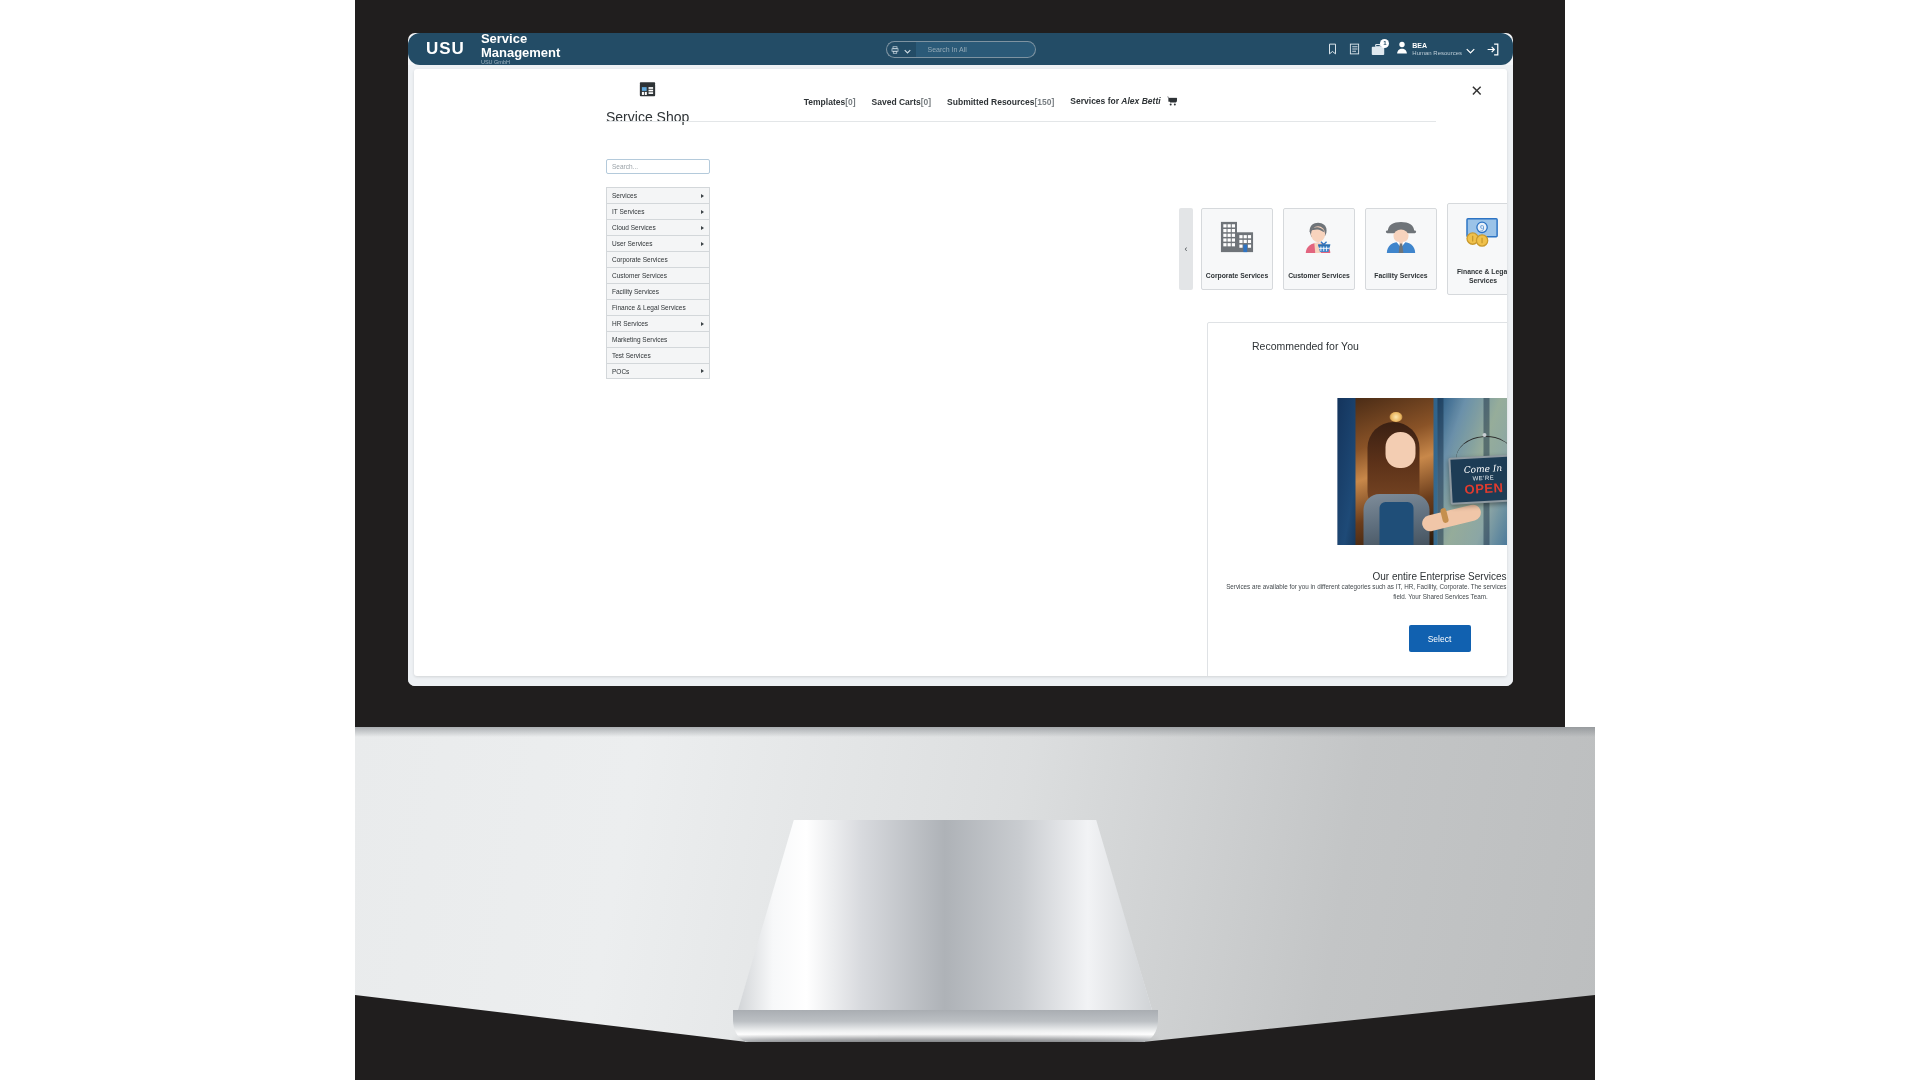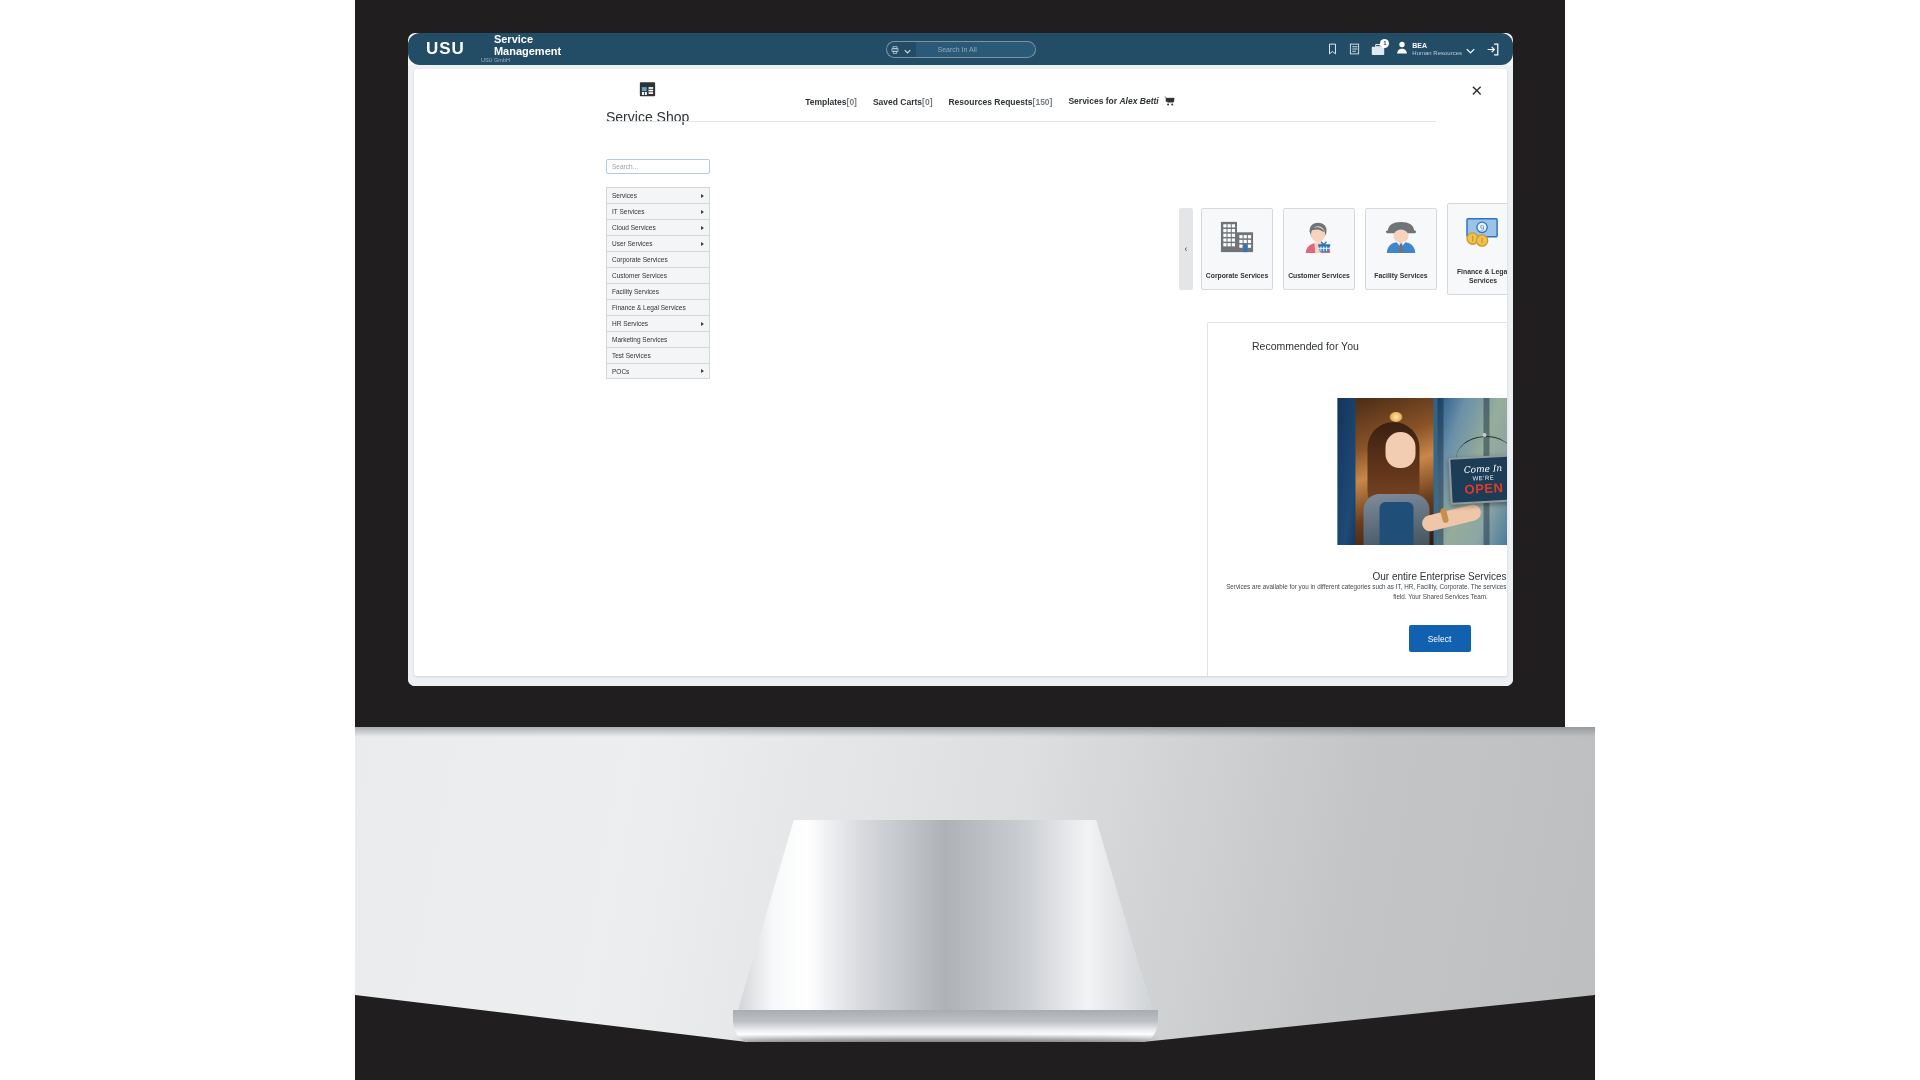--- a/index.html
+++ b/index.html
@@ -92,41 +92,41 @@
     position: absolute; left: 0; top: 0; width: 100%; height: 32px;
     background: #234c66;
     display: flex; align-items: center; border-radius: 12px;
   }
   #usu-logo {
     margin-left: 18px;
     font-size: 17px; font-weight: bold; color: #ffffff;
     letter-spacing: 1px;
   }
   #brand-block { margin-left: 16px; line-height: 1.05; }
-  .brand-line { font-size: 11px; color: #ffffff; font-weight: bold; margin-left: 13px; }
+  .brand-line { font-size: 13px; color: #ffffff; font-weight: bold; }
   .brand-sub { font-size: 5.5px; color: #9fb4c2; margin-top: 1px; }
 
   #header-search-wrap {
     position: absolute; left: 50%; transform: translateX(-50%);
     display: flex; align-items: center;
   }
   #search-scope-btn {
     width: 30px; height: 17px;
     border: 1px solid #7e93a1; border-right: none;
     border-radius: 9px 0 0 9px;
     background: #234c66;
     display: flex; align-items: center; justify-content: space-around;
     padding: 0 2px;
   }
   #search-input {
     width: 120px; height: 17px;
     border: 1px solid #7e93a1; border-left: none;
     border-radius: 0 9px 9px 0;
     background: #2b5a78;
-    color: #d7e2e9; font-size: 7px; padding-left: 22px;
+    color: #d7e2e9; font-size: 7px; padding-left: 12px;
     outline: none;
     font-family: "Liberation Sans", sans-serif;
   }
   #search-input::placeholder { color: #94a9b6; }
 
   #header-right {
     position: absolute; right: 14px;
     display: flex; align-items: center; gap: 11px;
   }
   .hdr-icon { display: flex; align-items: center; justify-content: center; }
@@ -471,21 +471,21 @@
                 <rect x="11.2" y="11.4" width="5.4" height="2" fill="#ffffff"></rect>
                 <rect x="11.2" y="14.4" width="5.4" height="2" fill="#ffffff"></rect>
               </svg>
             </span>
             <span id="shop-title">Service Shop</span>
           </div>
 
           <div id="shop-nav">
             <span class="shop-nav-item"><span>Templates</span><span class="shop-nav-count">[0]</span></span>
             <span class="shop-nav-item"><span>Saved Carts</span><span class="shop-nav-count">[0]</span></span>
-            <span class="shop-nav-item"><span>Resources Requests</span><span class="shop-nav-count">[150]</span></span>
+            <span class="shop-nav-item"><span>Submitted Resources</span><span class="shop-nav-count">[150]</span></span>
             <span class="shop-nav-item"><span>Services for </span><span class="shop-nav-ital">Alex Betti</span>
               <span style="margin-left:3px;vertical-align:-2px;">
                 <svg width="11" height="10" viewBox="0 0 14 13" fill="#2e3336">
                   <path d="M0.5 1h2.3l2 7.3h7.8l1.6-5.3H4.2"></path>
                   <rect x="2.6" y="2.4" width="11" height="5"></rect>
                   <circle cx="5.6" cy="11" r="1.3"></circle>
                     <circle cx="11" cy="11" r="1.3"></circle>
                 </svg>
               </span>
             </span>

